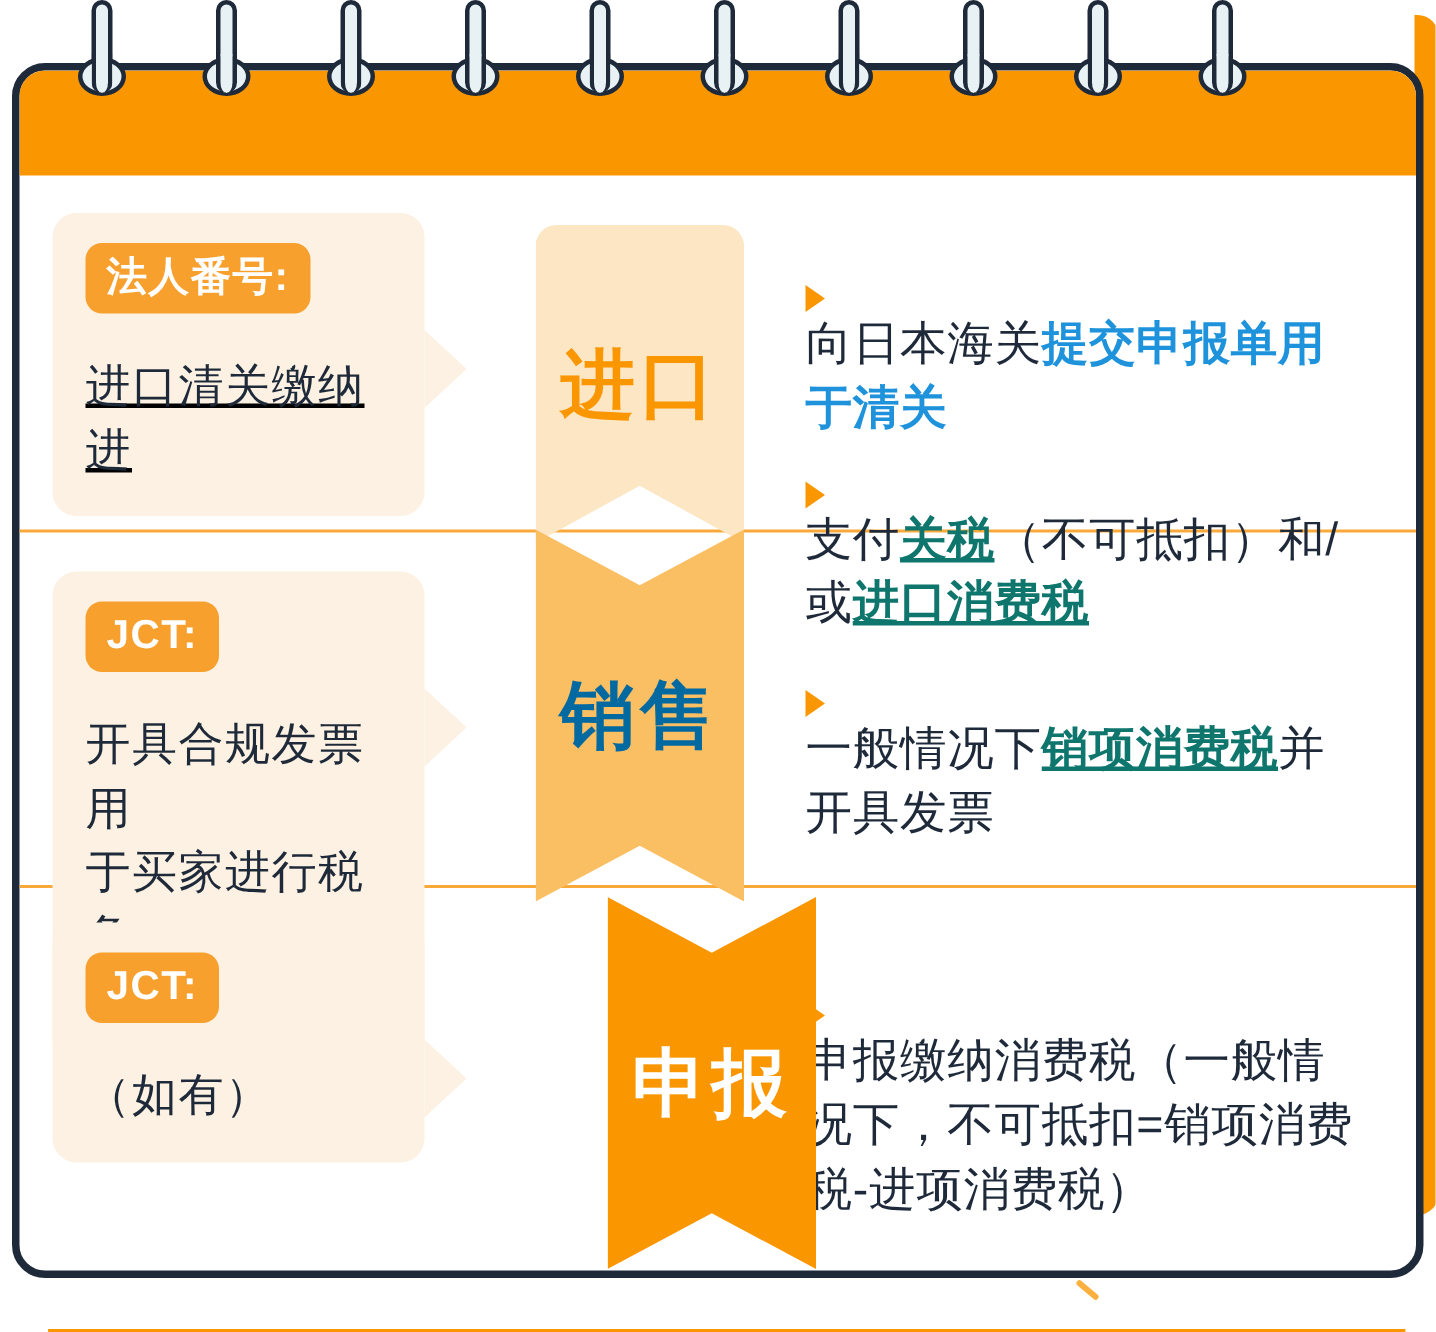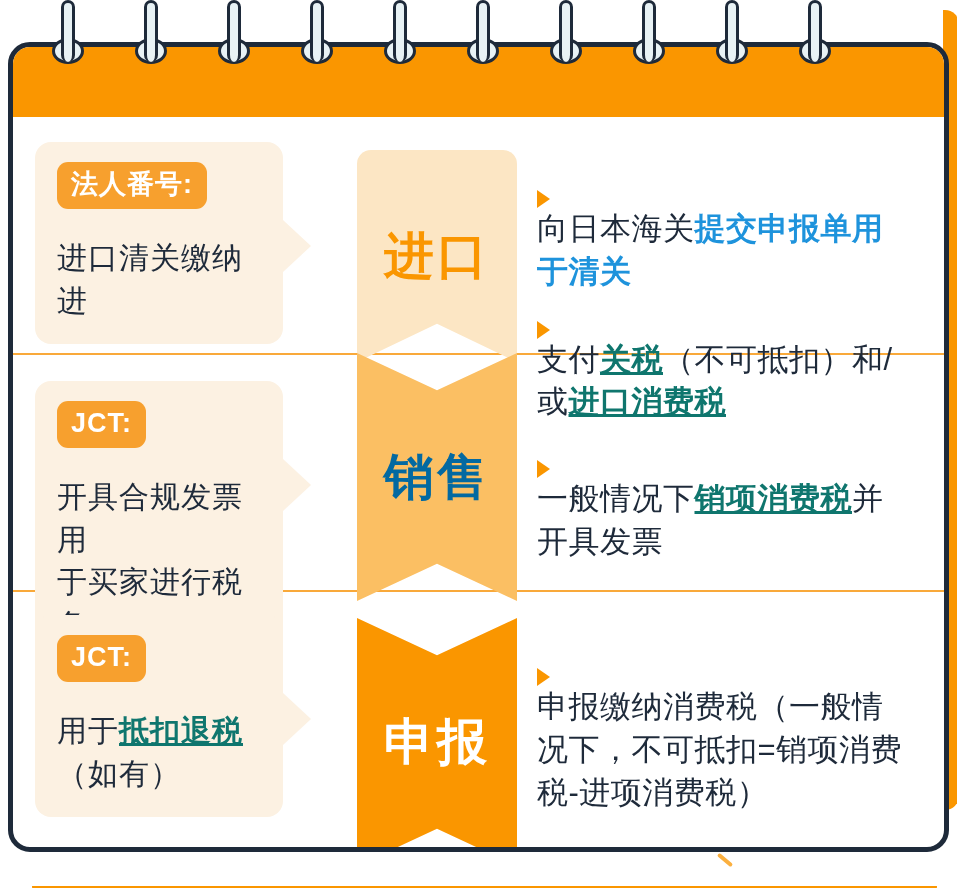--- a/index.html
+++ b/index.html
@@ -151,21 +151,21 @@
     letter-spacing: 1px;
     margin-top: 22px;
   }
   .hl-orange { color: #0f766e; font-weight: bold; text-decoration: underline; }
   .hl-blue   { color: #1E93DC; font-weight: bold; }
 
   
   .banner {
     position: absolute;
     left: 344px;
-    width: 160px;
+    width: 139px;
     z-index: 4;
     display: flex;
     align-items: center;
     justify-content: center;
   }
   .banner-label {
     position: relative;
     z-index: 2;
     font-size: 50px;
     font-weight: bold;
@@ -272,21 +272,21 @@
 <div class="edge-strip-right"></div>
 <div class="edge-strip-bottom"></div>
 
 <div id="page">
   <div class="header-band"></div>
 
   <div class="row-divider" style="top:306px"></div>
   <div class="row-divider" style="top:543px"></div>
 
   <div class="row">
-    <div class="bubble" style="left:22px; top:95px; width:248px;">
+    <div class="bubble" style="left:22px; top:95px; width:248px;text-decoration:underline;">
       <div class="bubble-tail"></div>
       <span class="badge">法人番号:</span>
       <div class="bubble-text">
         <div>进口清关缴纳进</div>
       </div>
     </div>
 
     <div class="banner" style="top:103px; height:212px;
          background:#FCE6C4;
          border-radius:14px 14px 0 0;
@@ -329,28 +329,27 @@
         <span class="bullet-text"><span>一般情况下</span><span class="hl-orange">销项消费税</span><span>并开具发票</span></span>
       </div>
     </div>
   </div>
 
   <div class="row">
     <div class="bubble" style="left:22px; top:568px; width:248px;">
       <div class="bubble-tail"></div>
       <span class="badge">JCT:</span>
       <div class="bubble-text">
-        <div><span>用于</span><span class="hl-orange">抵扣退税</span></div>
         <div><span>（如有）</span></div>
       </div>
     </div>
 
-    <div class="banner" style="top:571px; height:248px;
+    <div class="banner" style="top:551px; height:248px;
          background:#FA9600;
-         clip-path: polygon(0 0, 50% 15%, 100% 0, 100% 100%, 50% 85%, 0 100%);">
+         clip-path: polygon(0 0, 50% 15%, 100% 0, 100% 100%, 50% 85%, 0 100%); margin-left: 48px;">
       <span class="banner-label" style="color:#FFFFFF;">申报</span>
     </div>
 
     <div class="bullets" style="top:608px">
       <div class="bullet-item">
         <span class="bullet-marker"></span>
         <span class="bullet-text">申报缴纳消费税（一般情况下，不可抵扣=销项消费税-进项消费税）</span>
       </div>
     </div>
   </div>

